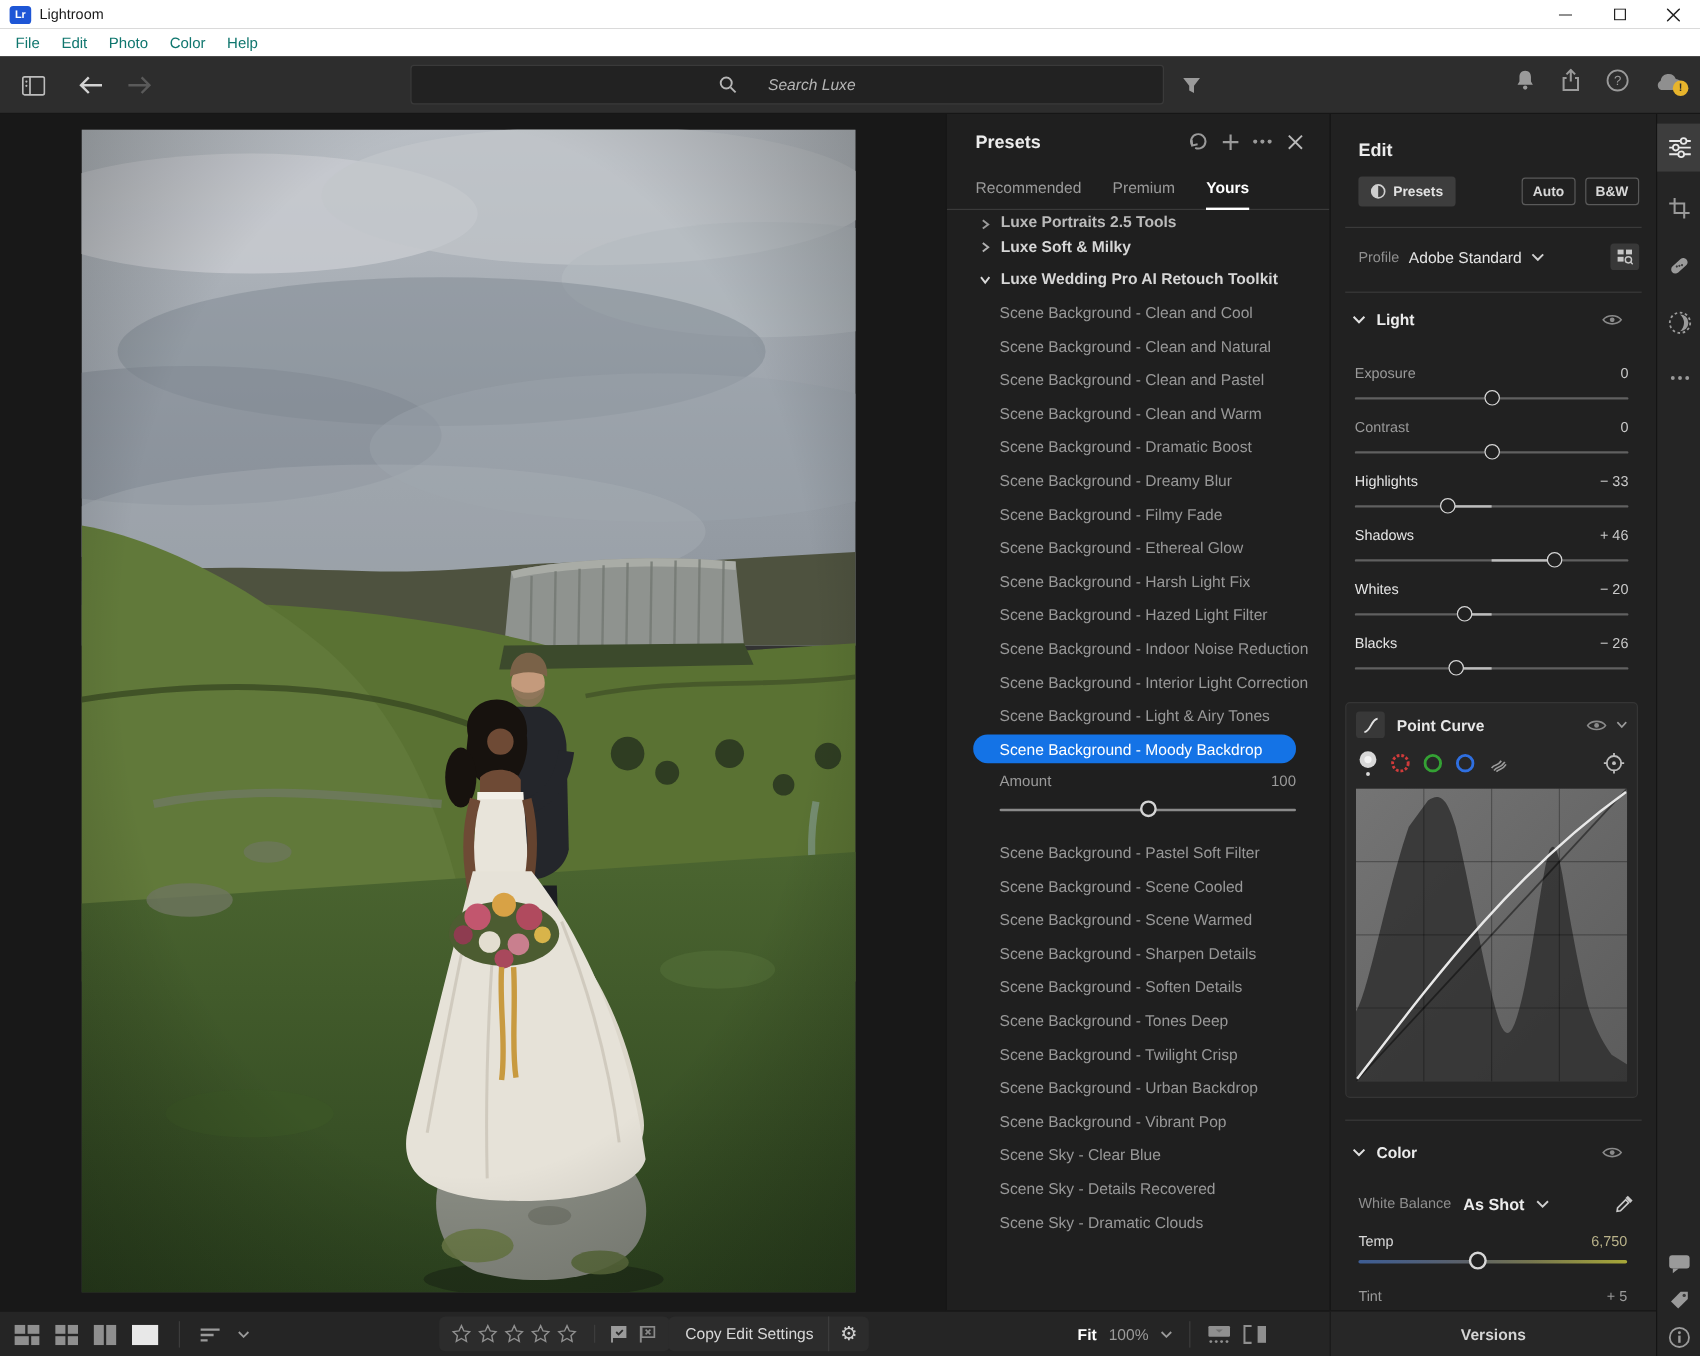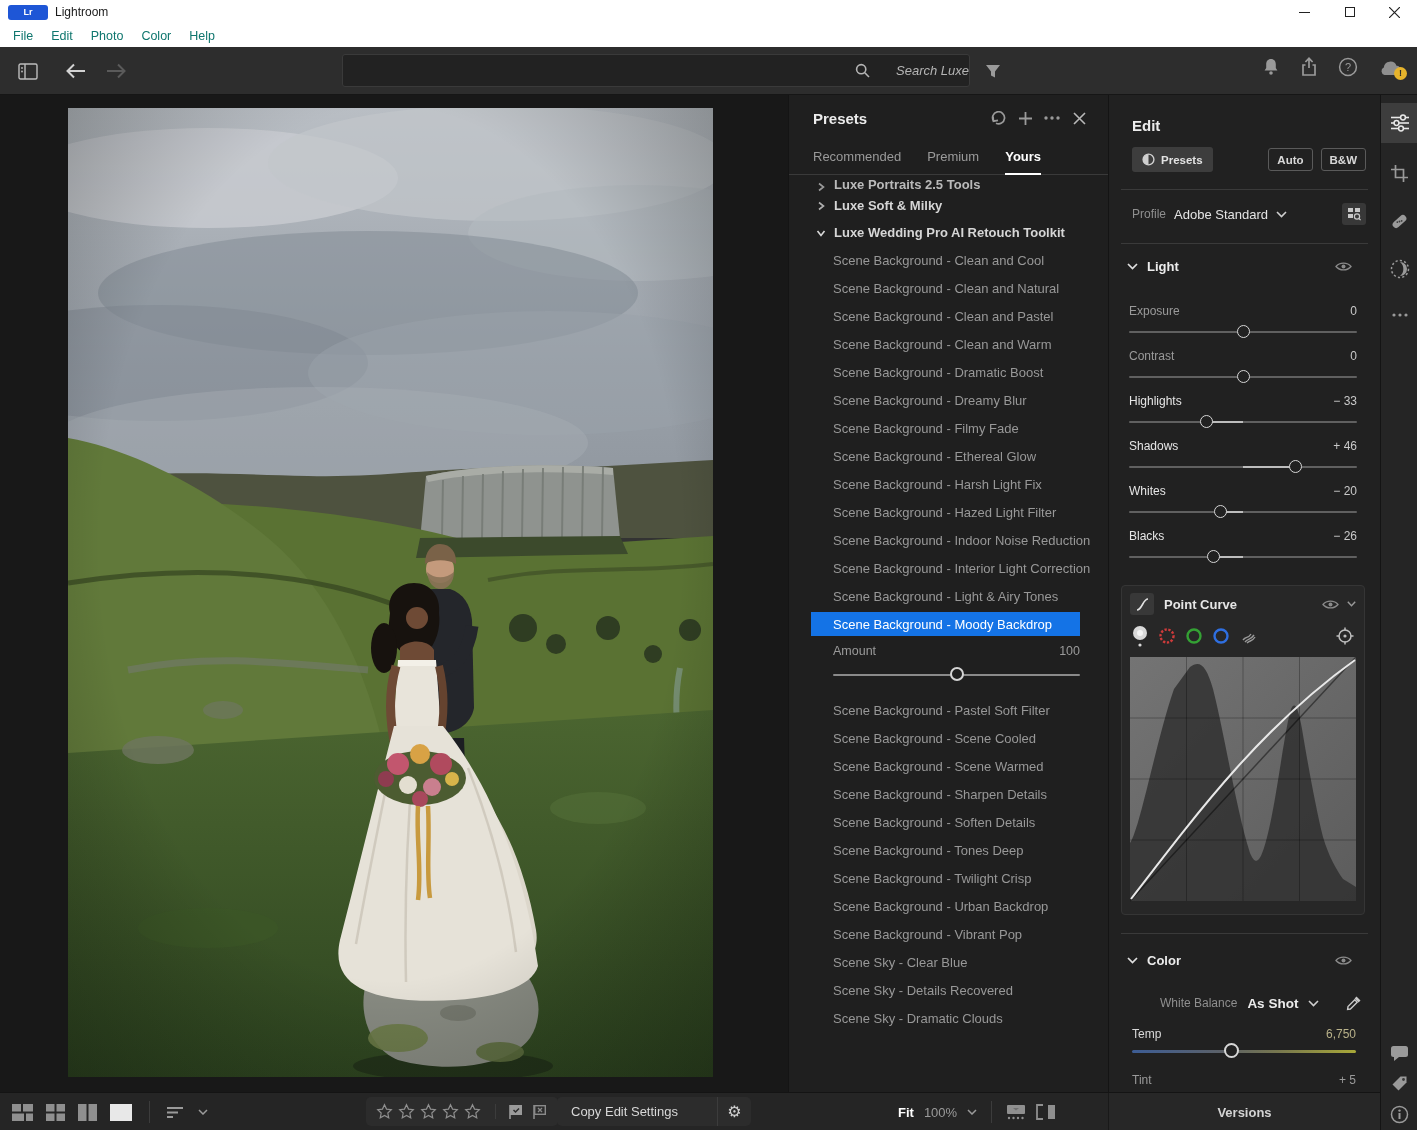--- a/index.html
+++ b/index.html
@@ -2,31 +2,31 @@
 <html><head>
 <meta charset="utf-8">
 <style>
   *{margin:0;padding:0;box-sizing:border-box;}
   html,body{background:#111;}
   body{font-family:"Liberation Sans",sans-serif;-webkit-font-smoothing:antialiased;}
   .app{position:relative;width:1417px;height:1130px;overflow:hidden;background:#181818;}
 
   
   .titlebar{position:absolute;left:0;top:0;width:100%;height:24px;background:#fff;display:flex;align-items:center;padding-left:8px;}
-  .lr-badge{width:40px;height:15px;background:#1e56d6;border-radius:3px;color:#fff;font-size:9px;font-weight:bold;display:flex;align-items:center;justify-content:center;margin-right:7px;}
+  .lr-badge{width:18px;height:15px;background:#1e56d6;border-radius:3px;color:#fff;font-size:9px;font-weight:bold;display:flex;align-items:center;justify-content:center;margin-right:7px;}
   .titlebar .apptitle{font-size:12px;color:#1a1a1a;}
   .wincontrols{position:absolute;right:0;top:0;height:24px;display:flex;}
   .winbtn{width:45px;height:24px;display:flex;align-items:center;justify-content:center;color:#222;font-size:11px;cursor:default;}
   .menubar{position:absolute;left:0;top:24px;width:100%;height:23px;background:#fff;display:flex;align-items:center;padding-left:4px;}
   .menuitem{font-size:12.5px;color:#0f766e;padding:0 9px;}
 
   
   .toolbar{position:absolute;left:0;top:47px;width:100%;height:48px;background:#2d2d2d;border-bottom:1px solid #161616;}
   .tb-icon{position:absolute;top:12px;width:24px;height:24px;display:flex;align-items:center;justify-content:center;}
-  .searchbar{position:absolute;left:342px;top:7px;width:628px;height:33px;background:#222;border:1px solid #3a3a3a;border-radius:3px;display:flex;align-items:center;justify-content:flex-end;gap:26px;}
+  .searchbar{position:absolute;left:342px;top:7px;width:628px;height:33px;background:#222;border:1px solid #3a3a3a;border-radius:3px;display:flex;align-items:center;justify-content:center;gap:26px;}
   .searchbar .ph{font-size:13px;font-style:italic;color:#b5b5b5;}
   .tb-right{position:absolute;right:14px;top:10px;display:flex;gap:20px;align-items:center;}
   .cloudwrap{position:relative;}
   .badge{position:absolute;right:-4px;bottom:-3px;width:13px;height:13px;border-radius:50%;background:#e7b42c;color:#2d2d2d;font-size:9px;font-weight:bold;display:flex;align-items:center;justify-content:center;}
 
   
   .canvas{position:absolute;left:0;top:95px;width:788px;height:997px;background:#181818;}
   .photo{position:absolute;left:68px;top:13px;width:645px;height:969px;background:#333;}
 
   
@@ -36,21 +36,21 @@
   .pp-icons{position:absolute;right:20px;top:14px;display:flex;gap:9px;align-items:center;}
   .pp-icons .ic{width:18px;height:18px;display:flex;align-items:center;justify-content:center;}
   .pp-tabs{display:flex;gap:26px;padding:8px 24px 0 24px;border-bottom:1px solid #3a3a3a;height:34px;}
   .pp-tab{font-size:13px;color:#9a9a9a;padding-bottom:10px;position:relative;}
   .pp-tab.active{color:#fff;font-weight:bold;}
   .pp-tab.active:after{content:"";position:absolute;left:0;right:0;bottom:-1px;height:2px;background:#fff;}
   .pp-list{position:absolute;left:0;top:81px;right:0;bottom:0;overflow:hidden;}
   .pgroup{height:27px;display:flex;align-items:center;gap:8px;padding-left:27px;color:#d6d6d6;font-size:13px;font-weight:bold;white-space:nowrap;}
   .pgroup.clipped{height:16px;overflow:hidden;align-items:flex-end;opacity:.85;}
   .pchild{height:28px;display:flex;align-items:center;padding-left:44px;color:#989898;font-size:13px;white-space:nowrap;}
-  .pchild.selected{background:#1473e6;color:#fff;border-radius:0;margin:2px 28px 2px 22px;padding-left:22px;height:24px;}
+  .pchild.selected{background:#1473e6;color:#fff;border-radius:12px;margin:2px 28px 2px 22px;padding-left:22px;height:24px;}
   .amount{position:relative;height:58px;padding:6px 28px 0 44px;}
   .amount .arow{display:flex;justify-content:space-between;font-size:12.5px;color:#9a9a9a;}
   .atrack{position:relative;margin-top:16px;height:2px;background:#8a8a8a;border-radius:1px;}
   .aknob{position:absolute;top:-7px;width:14px;height:14px;border:2px solid #d4d4d4;border-radius:50%;background:#1f1f1f;}
 
   
   .edit-panel{position:absolute;left:1108px;top:95px;width:272px;height:997px;background:#212121;border-left:1px solid #141414;overflow:hidden;}
   .ep-title{position:absolute;left:23px;top:22px;font-size:15px;font-weight:bold;color:#ececec;}
   .ep-buttons{position:absolute;left:23px;top:52px;right:14px;display:flex;align-items:center;}
   .btn-presets{display:flex;align-items:center;gap:6px;background:#3d3d3d;border-radius:3px;height:25px;padding:0 10px;color:#e2e2e2;font-size:11.5px;font-weight:bold;}
@@ -73,41 +73,41 @@
   .lfill{position:absolute;top:0;height:2px;background:#bdbdbd;}
   .lknob{position:absolute;top:-6px;width:13px;height:13px;border:1.5px solid #d6d6d6;border-radius:50%;background:#212121;}
 
   .curvebox{position:absolute;left:12px;top:490px;width:244px;height:330px;background:#272727;border:1px solid #353535;border-radius:4px;}
   .cb-head{display:flex;align-items:center;gap:10px;padding:7px 8px 0 8px;}
   .cb-title{font-size:13px;font-weight:bold;color:#e6e6e6;}
   .cb-right{margin-left:auto;display:flex;gap:8px;align-items:center;}
   .cb-channels{display:flex;align-items:center;gap:11px;padding:10px 10px 0 10px;}
   .cb-target{margin-left:auto;}
   .curvearea{margin:10px 8px 0 8px;}
-  .wb-row{position:absolute;left:23px;top:900px;right:18px;display:flex;align-items:center;gap:10px;margin-left:28px;}
+  .wb-row{position:absolute;left:23px;top:900px;right:18px;display:flex;align-items:center;gap:10px;}
   .wb-label{font-size:12px;color:#8f8f8f;}
   .wb-value{font-size:13.5px;font-weight:bold;color:#ececec;}
   .temp-row{position:absolute;left:23px;top:932px;right:24px;display:flex;justify-content:space-between;font-size:12px;}
   .temp-label{color:#d9d9d9;}
   .temp-value{color:#b9b28a;}
   .temp-track{position:absolute;left:23px;top:955px;right:24px;height:3px;border-radius:2px;background:linear-gradient(90deg,#3d5d95 0%,#5c6168 40%,#77774f 65%,#a8a838 100%);}
   .tknob{position:absolute;top:-7px;width:15px;height:15px;border:2px solid #d6d6d6;border-radius:50%;background:#212121;}
   .tint-row{position:absolute;left:23px;top:978px;right:24px;display:flex;justify-content:space-between;font-size:12px;color:#9a9a9a;}
 
   
   .rail{position:absolute;left:1380px;top:95px;width:37px;height:1035px;background:#252525;border-left:1px solid #141414;}
   .rail-item{width:37px;height:40px;display:flex;align-items:center;justify-content:center;}
   .rail-item.active{background:#3d3d3d;}
   .rail-bottom{position:absolute;left:0;bottom:6px;width:37px;display:flex;flex-direction:column;gap:12px;align-items:center;}
 
   
   .bottombar{position:absolute;left:0;top:1092px;width:1380px;height:38px;background:#252525;border-top:1px solid #141414;}
   .bb-left{position:absolute;left:12px;top:0;height:38px;display:flex;align-items:center;gap:13px;}
   .bb-sep{width:1px;height:22px;background:#3c3c3c;margin:0 4px;}
-  .pill{display:flex;align-items:center;background:#2c2c2c;border-radius:5px;height:29px;gap:27px;}
+  .pill{display:flex;align-items:center;background:#2c2c2c;border-radius:5px;height:29px;}
   .rating-pill{position:absolute;left:366px;top:4px;padding:0 10px;gap:4px;}
   .stars{display:flex;gap:5px;align-items:center;}
   .flaggroup{display:flex;gap:8px;align-items:center;padding-left:12px;margin-left:10px;border-left:1px solid #3c3c3c;}
   .copy-pill{position:absolute;left:557px;top:4px;padding:0 0 0 14px;}
   .copy-label{font-size:13px;color:#d8d8d8;padding-right:12px;}
   .gearbox{border-left:1px solid #3c3c3c;width:34px;height:29px;display:flex;align-items:center;justify-content:center;color:#cfcfcf;font-size:16px;}
   .zoomgroup{position:absolute;left:898px;top:0;height:38px;display:flex;align-items:center;gap:10px;}
   .fit{font-size:13px;font-weight:bold;color:#fff;}
   .zoomval{font-size:13px;color:#9a9a9a;}
   .versions{position:absolute;left:1108px;top:0;width:272px;height:38px;background:#272727;border-left:1px solid #191919;display:flex;align-items:center;justify-content:center;font-size:13px;font-weight:bold;color:#d4d4d4;}

